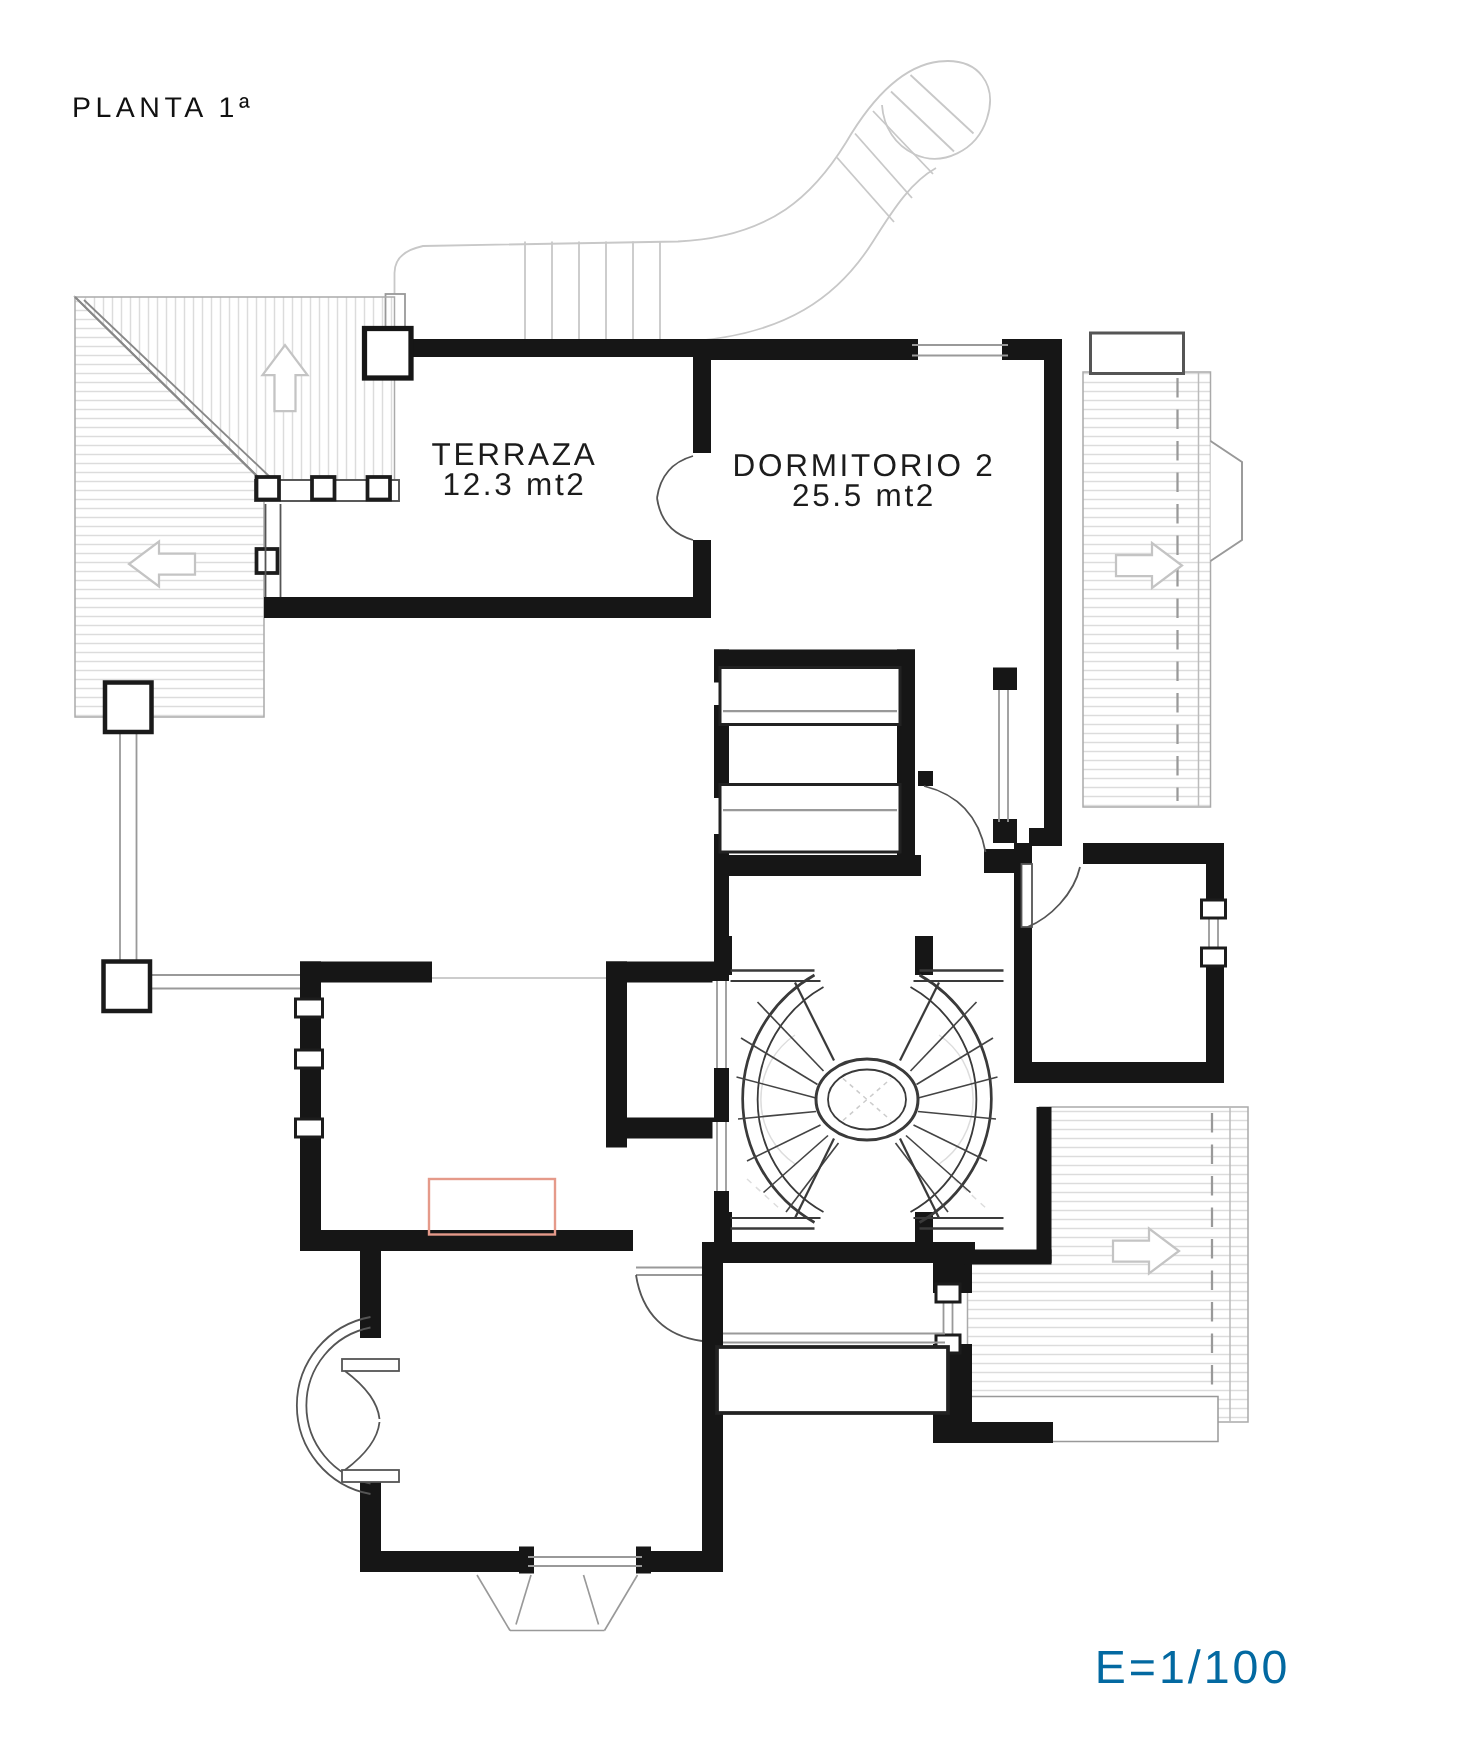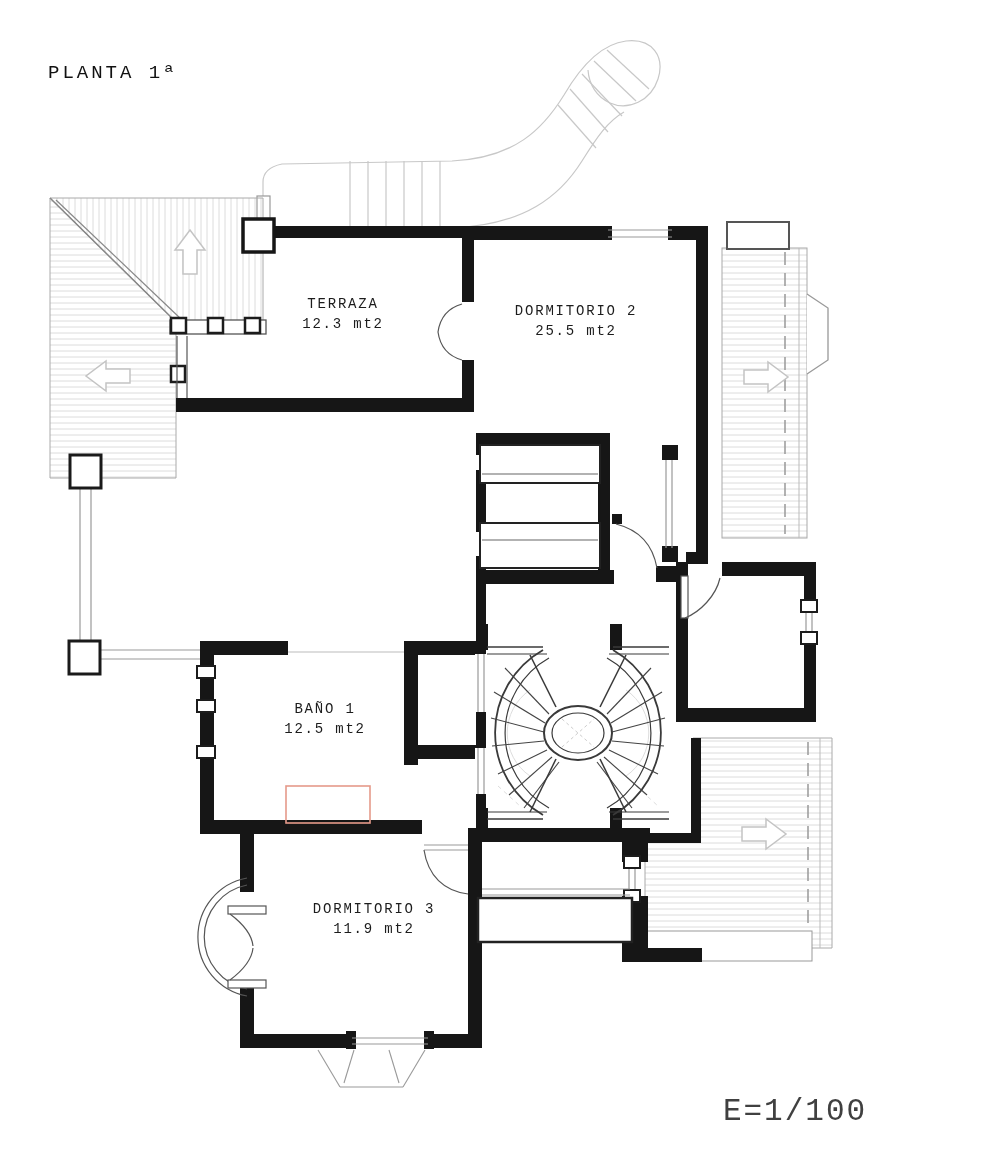--- a/index.html
+++ b/index.html
@@ -1,24 +1,24 @@
 <!DOCTYPE html>
 <html><head>
 <meta charset="utf-8">
 <style>
   html,body{margin:0;padding:0;background:#ffffff;}
   #plan{position:relative;width:982px;height:1172px;background:#fff;overflow:hidden;
-        font-family:Liberation Mono, monospace;}
+        font-family:Liberation Sans, sans-serif;}
   #plan svg{position:absolute;left:0;top:0;}
   .lbl{position:absolute;text-align:center;color:#1c1c1c;line-height:20px;
-       font-size:14px;letter-spacing:1.8px;white-space:nowrap;}
+       font-size:21px;letter-spacing:1.8px;white-space:nowrap;}
   .lbl .l2{display:block;}
   #title{position:absolute;left:48px;top:62px;font-size:19px;letter-spacing:3px;color:#111;}
   #scale{position:absolute;left:700px;top:1094px;width:190px;text-align:center;
-         font-size:31px;letter-spacing:2px;color:#404040;font-weight:400;}
+         font-size:31px;letter-spacing:2px;color:#0369a1;font-weight:400;}
 </style>
 </head>
 <body>
 
 <div id="plan">
 
 <svg width="982" height="1172" viewBox="0 0 982 1172">
   <defs>
     <pattern id="hatchH" width="6" height="6" patternUnits="userSpaceOnUse">
       <path d="M0 3 H6" stroke="#dcdcdc" stroke-width="1"></path>
@@ -264,23 +264,15 @@
   <div id="title">PLANTA 1ª</div>
 
   <div class="lbl" style="left:263px;top:294px;width:160px">
     <span>TERRAZA</span>
     <span class="l2">12.3 mt2</span>
   </div>
   <div class="lbl" style="left:476px;top:301px;width:200px">
     <span>DORMITORIO 2</span>
     <span class="l2">25.5 mt2</span>
   </div>
-  <div class="lbl" style="left:245px;top:699px;width:160px">
-    <span>BAÑO 1</span>
-    <span class="l2">12.5 mt2</span>
-  </div>
-  <div class="lbl" style="left:274px;top:899px;width:200px">
-    <span>DORMITORIO 3</span>
-    <span class="l2">11.9 mt2</span>
-  </div>
 
   <div id="scale">E=1/100</div>
 </div>
 
 </body></html>

